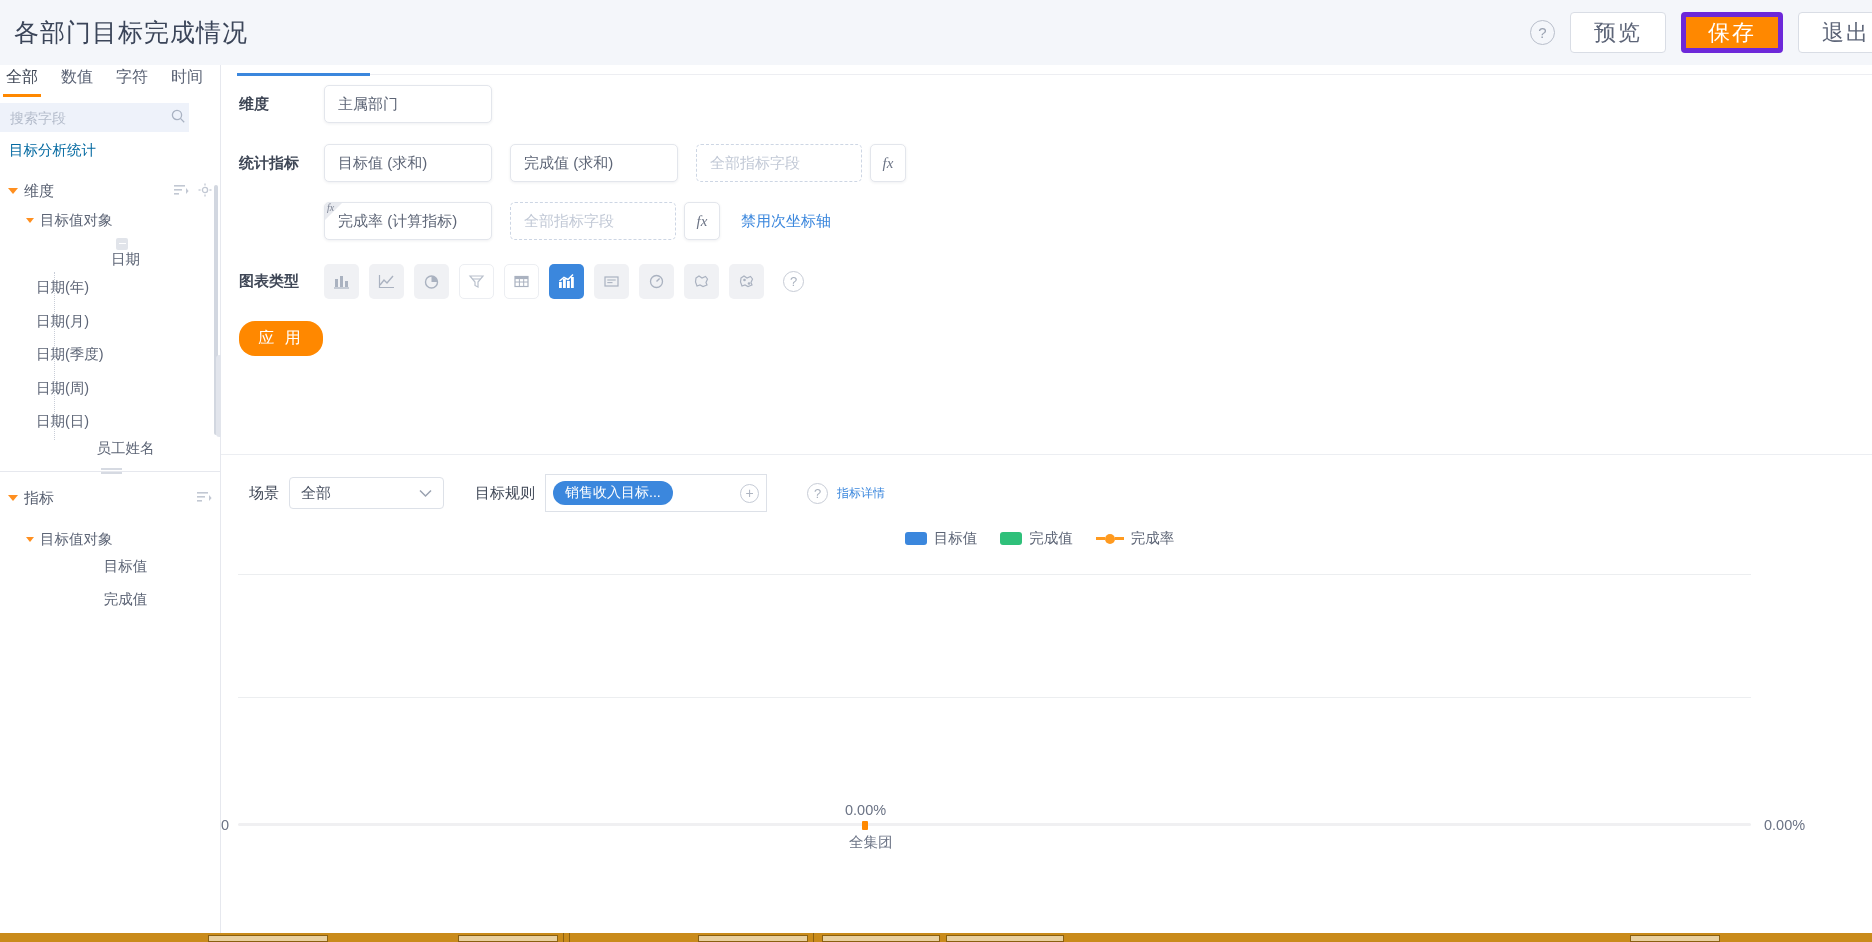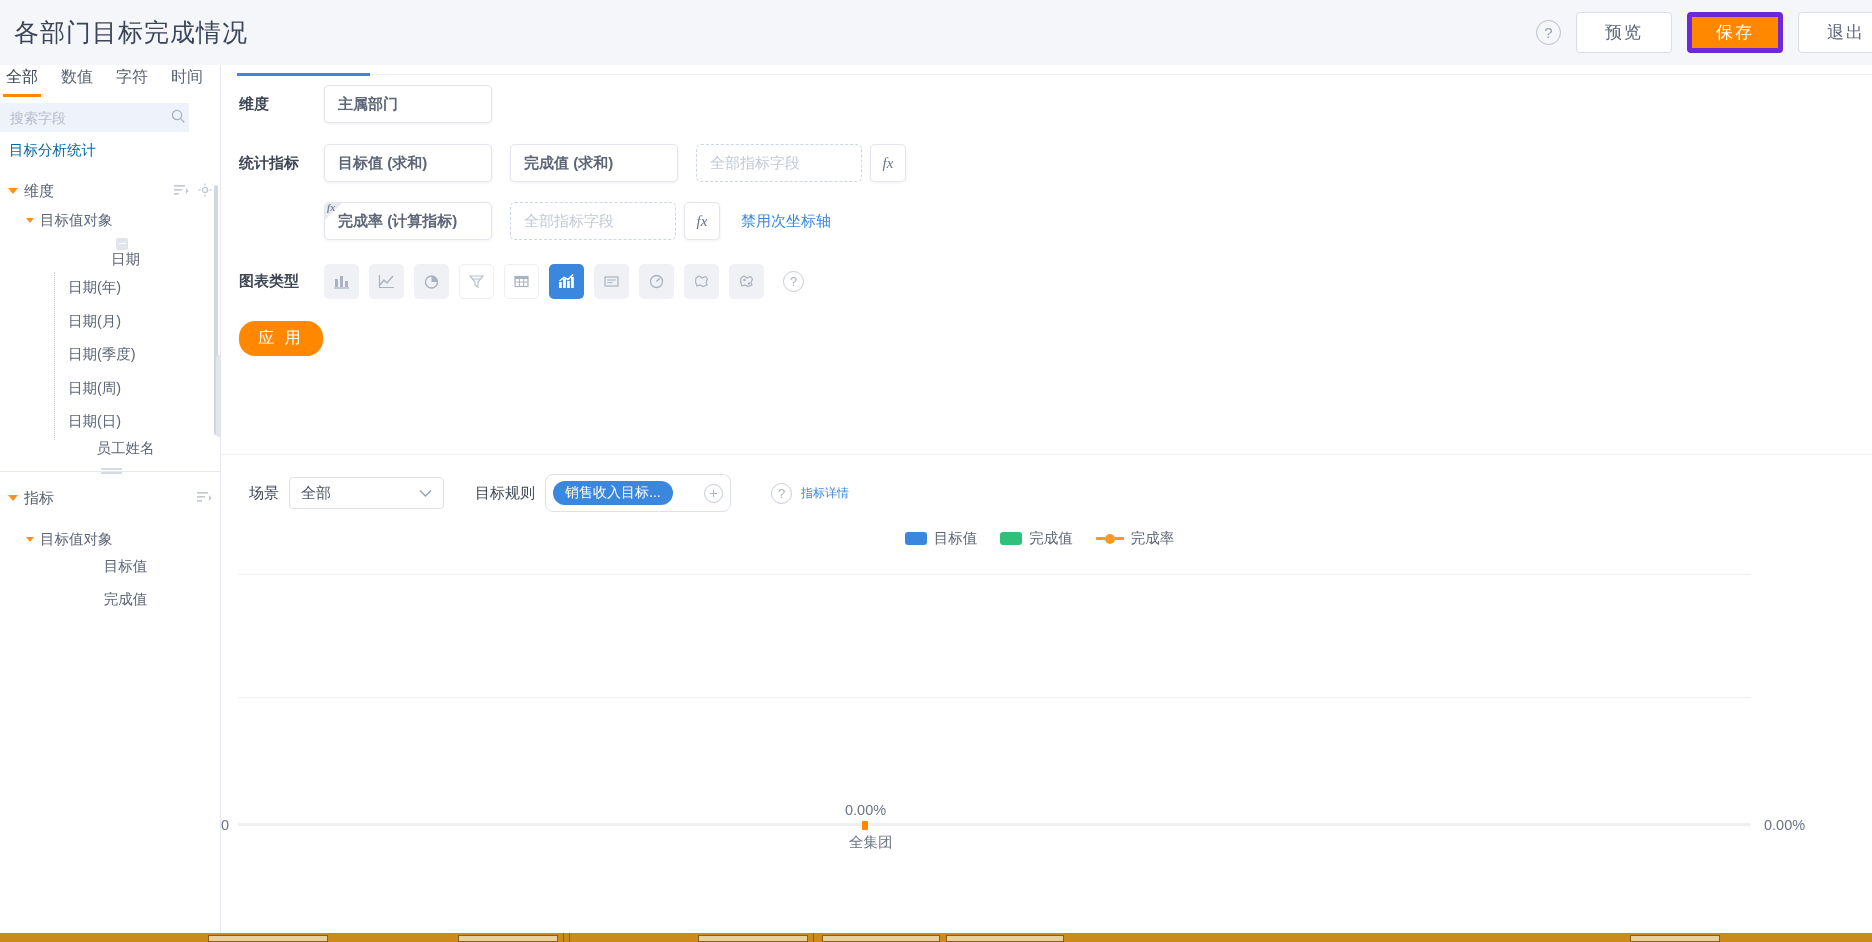--- a/index.html
+++ b/index.html
@@ -23,21 +23,21 @@
     margin-left:auto; display:flex; align-items:center; gap:15px; padding-right:0;
   }
   .help-circle {
     width:25px; height:25px; border-radius:50%; border:1.4px solid #b9bfcb;
     color:#9aa2b1; font-size:15px; display:flex; align-items:center; justify-content:center;
     line-height:1;
   }
   .hbtn {
     height:41px; min-width:96px; padding:0 22px; border-radius:4px;
     display:flex; align-items:center; justify-content:center;
-    font-size:17px; letter-spacing:2px; white-space:nowrap;
+    font-size:22px; letter-spacing:2px; white-space:nowrap;
   }
   .hbtn.plain { background:#fff; border:1px solid #d9dde5; color:#5c6477; }
   .hbtn.primary { background:#ff8800; border:5px solid #6d28d9; color:#fff; }
   .hbtn.exit { margin-right:-22px; }
 
   
   .left-panel {
     position:absolute; left:0; top:65px; width:221px; height:877px;
     background:#fff; border-right:1px solid #e6e8ee;
   }
@@ -74,21 +74,21 @@
   }
   .caret {
     width:0;height:0;border-left:5px solid transparent;border-right:5px solid transparent;
     border-top:6px solid #ff8f1f; margin-right:6px;
   }
   .head-icons { margin-left:auto; display:flex; gap:9px; padding-right:9px; color:#c2c8d3; }
 
   .tnode { display:flex; align-items:center; height:33.5px; font-size:14.5px; color:#5d6576; }
   .tnode.lvl1 { padding-left:26px; }
   .tnode.lvl2 { padding-left:30px;flex-direction:column; }
-  .tnode.lvl3 { padding-left:68px; }
+  .tnode.lvl3 { padding-left:36px; }
   .caret-sm {
     width:0;height:0;border-left:4.5px solid transparent;border-right:4.5px solid transparent;
     border-top:5.5px solid #ff8f1f; margin-right:6px;
   }
   .minus-box {
     width:12px;height:12px;background:#e1e4ea;border-radius:2px;margin-right:7px;
     display:flex;align-items:center;justify-content:center;
   }
   .minus-box::before { content:""; width:7px;height:1.6px;background:#fff; }
   .dotline {
@@ -127,21 +127,21 @@
   .flabel {
     width:103px; text-align:left; padding-left:18px; font-size:15px; color:#3f4756;
     font-weight:bold; white-space:nowrap;
   }
   .fld {
     height:38px; border:1px solid #e3e6ec; border-radius:5px; background:#fff;
     display:flex; align-items:center; padding:0 13px; font-size:15px; color:#5d6playeholder;
     box-shadow:0 1px 3px rgba(30,40,70,.07);
   }
   .fld { color:#5d6576; }
-  .fld.w168 { width:168px;font-weight:bold; }
+  .fld.w168 { width:168px; }
   .fld.w166 { width:166px; }
   .fld.dashed {
     border:1px dashed #cdd6e4; box-shadow:none; color:#c2c9d6; background:#fff;
   }
   .fld.fx-tag { position:relative; overflow:hidden; }
   .fx-corner {
     position:absolute; left:0; top:0; width:0; height:0;
     border-top:17px solid #e8eaef; border-right:17px solid transparent;
   }
   .fx-corner-txt {
@@ -186,21 +186,21 @@
     display:flex; align-items:center;
   }
   .sl { font-size:15px; color:#3f4756; margin-left:28px; white-space:nowrap; }
   .select {
     margin-left:10px; width:155px; height:32px; border:1px solid #dde1e8; border-radius:4px;
     background:#fff; display:flex; align-items:center; padding:0 11px; font-size:15px; color:#4d5costume;
   }
   .select { color:#4d5565; }
   .chev { margin-left:auto; color:#9aa2b0; font-size:13px; }
   .rule-box {
-    margin-left:10px; width:186px; height:32px; border:1px solid #dde1e8; border-radius:8px;
+    margin-left:10px; width:222px; height:32px; border:1px solid #dde1e8; border-radius:0;
     background:#fff; display:flex; align-items:center; padding:18px 7px;
   }
   .chip {
     background:#3b87dd; color:#fff; font-size:14px; border-radius:13px; height:24px;
     display:flex; align-items:center; padding:0 12px; white-space:nowrap; max-width:125px;
     overflow:hidden;
   }
   .plus-circle {
     margin-left:auto; width:19px; height:19px; border-radius:50%; border:1.4px solid #c5cbd6;
     color:#aeb5c1; font-size:14px; display:flex; align-items:center; justify-content:center;

